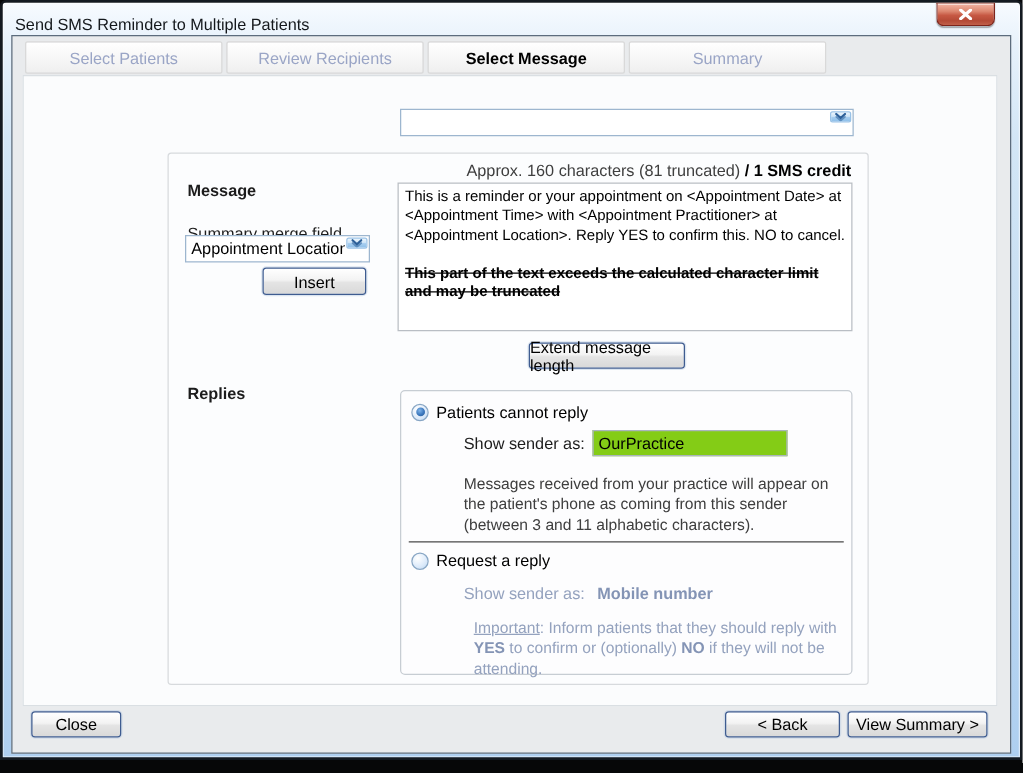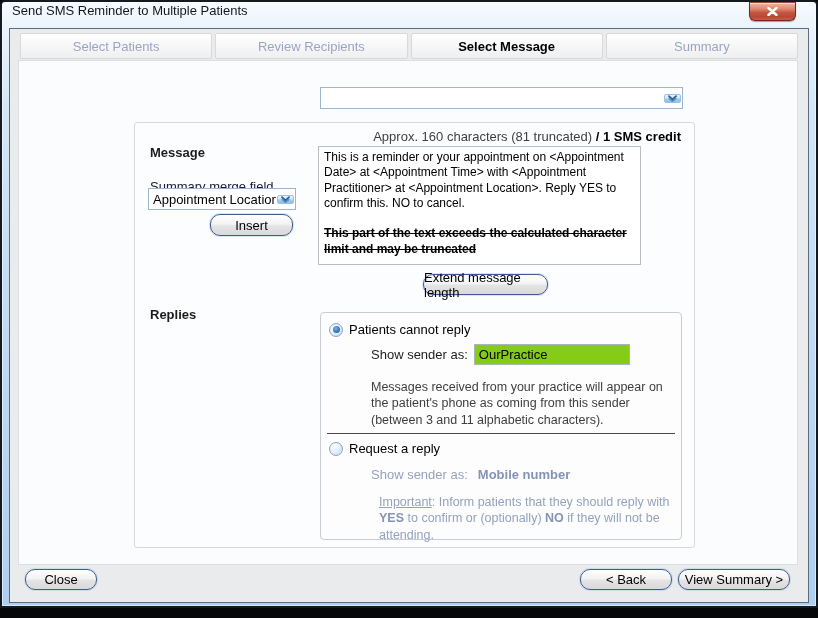--- a/index.html
+++ b/index.html
@@ -4,67 +4,67 @@
 <style>
   * { margin:0; padding:0; box-sizing:border-box; }
   body { background:#555; font-family:"Liberation Sans","DejaVu Sans",sans-serif; }
   .window { position:relative; width:818px; height:618px; background:#060708; overflow:hidden; }
 
   
   .frame { position:absolute; left:0; top:0; right:0; bottom:10px;
     background:linear-gradient(180deg,#f7fbff 0%,#e6f1fb 6%,#d3e6f6 18%,#bed9f1 60%,#aecff0 100%);
     border:2px solid #141a21; border-radius:5px 5px 0 0;
     box-shadow: inset 0 0 0 1px rgba(255,255,255,.55); }
-  .titlebar { position:absolute; left:4px; top:3px; right:4px; height:24px; display:flex; align-items:flex-start; padding-left:8px; }
+  .titlebar { position:absolute; left:4px; top:3px; right:4px; height:24px; display:flex; align-items:flex-end; padding-left:8px; }
   .title-text { font-size:13px; color:#14181c; }
   .close-btn { position:absolute; top:2px; right:22px; width:47px; height:19px;
     border:1px solid #7d241b; border-top:1px solid #9a4a3c; border-radius:0 0 6px 6px;
     background:linear-gradient(180deg,#f2b5a5 0%,#dd8871 35%,#c65843 55%,#b44a36 80%,#c0604a 100%);
     box-shadow: inset 0 1px 0 rgba(255,255,255,.55), 0 1px 1px rgba(0,0,0,.35);
     display:flex; align-items:center; justify-content:center; cursor:pointer; }
 
   
   .client { position:absolute; left:9px; right:9px; top:28px; bottom:15px;
     background:#e9ebed; border:1px solid #5c6c7d; }
 
   
-  .tabrow { position:absolute; left:20px; top:33px; width:778px; height:26px; display:flex; gap:3px; }
+  .tabrow { position:absolute; left:20px; top:33px; width:641px; height:26px; display:flex; gap:3px; }
   .tab { flex:1; display:flex; align-items:center; justify-content:center;
     background:linear-gradient(180deg,#ffffff 0%,#f7f7f7 50%,#efefef 100%);
     border:1px solid #d9d9d9; border-radius:2px; font-size:13px; color:#9aa5c6; cursor:pointer; }
   .tab.active { color:#000; font-weight:bold; }
 
   
   .panel { position:absolute; left:18px; top:60px; width:780px; height:505px;
     background:#fbfcfd; border:1px solid #dadfe3; }
 
   .lbl { position:absolute; font-size:13px; color:#1c1c1c; white-space:nowrap; }
   .lbl.bold { font-weight:bold; }
 
   
-  .combo { position:absolute; background:#fff; border:1px solid #9db6cf; display:flex; align-items:center; }
+  .combo { position:absolute; background:#fff; border:1px solid #9db6cf; display:flex; align-items:flex-start; }
   .combo .val { flex:1; font-size:13px; color:#000; padding:2px 4px; overflow:hidden; white-space:nowrap; }
   .combo .drop { width:17px; margin:1px; border:1px solid #99c2e7; border-radius:2px;
     background:linear-gradient(180deg,#ecf5fc 0%,#cde4f7 45%,#a6cdef 55%,#8fc0ea 100%);
     display:flex; align-items:center; justify-content:center; cursor:pointer; }
 
   
   .groupbox { position:absolute; left:134px; top:122px; width:561px; height:426px;
     border:1px solid #d7dadd; border-radius:3px; background:#fcfdfe; }
 
   .counter { position:absolute; top:129px; right:137px; font-size:13px; color:#3f3f3f; }
   .counter b { color:#000; }
 
-  .msgarea { position:absolute; left:318px; top:146px; width:323px; height:119px;
+  .msgarea { position:absolute; left:318px; top:146px; width:364px; height:119px;
     background:#fff; border:1px solid #b9bec4; padding:3px 5px; font-size:12px; line-height:1.28;
     color:#000; overflow:hidden; cursor:text; }
   .msgarea .trunc { font-weight:bold; text-decoration:line-through; display:block; margin-top:15px; }
 
   .btn { position:absolute; display:flex; align-items:center; justify-content:center;
-    font-size:13px; color:#000; border:1px solid #3f5c90; border-radius:10px; cursor:pointer;
+    font-size:13px; color:#000; border:1px solid #3f5c90; border-radius:3px; cursor:pointer;
     background:linear-gradient(180deg,#ffffff 0%,#f3f3f3 45%,#e4e4e4 55%,#d9d9d9 100%);
     box-shadow: 0 0 0 1px rgba(180,200,225,.45); }
 
   
   .repliesbox { position:absolute; left:320px; top:312px; width:362px; height:228px;
     background:#fdfdfe; border:1px solid #c7cdd3; border-radius:4px; }
   .radio-row { position:absolute; display:flex; align-items:center; gap:6px; font-size:13px; color:#000; cursor:pointer; }
   .radio { width:14px; height:14px; border-radius:50%; border:1px solid #88a6c4;
     background:radial-gradient(circle at 35% 30%, #ffffff 0%, #dceafa 60%, #bcd6ef 100%);
     display:flex; align-items:center; justify-content:center; }

